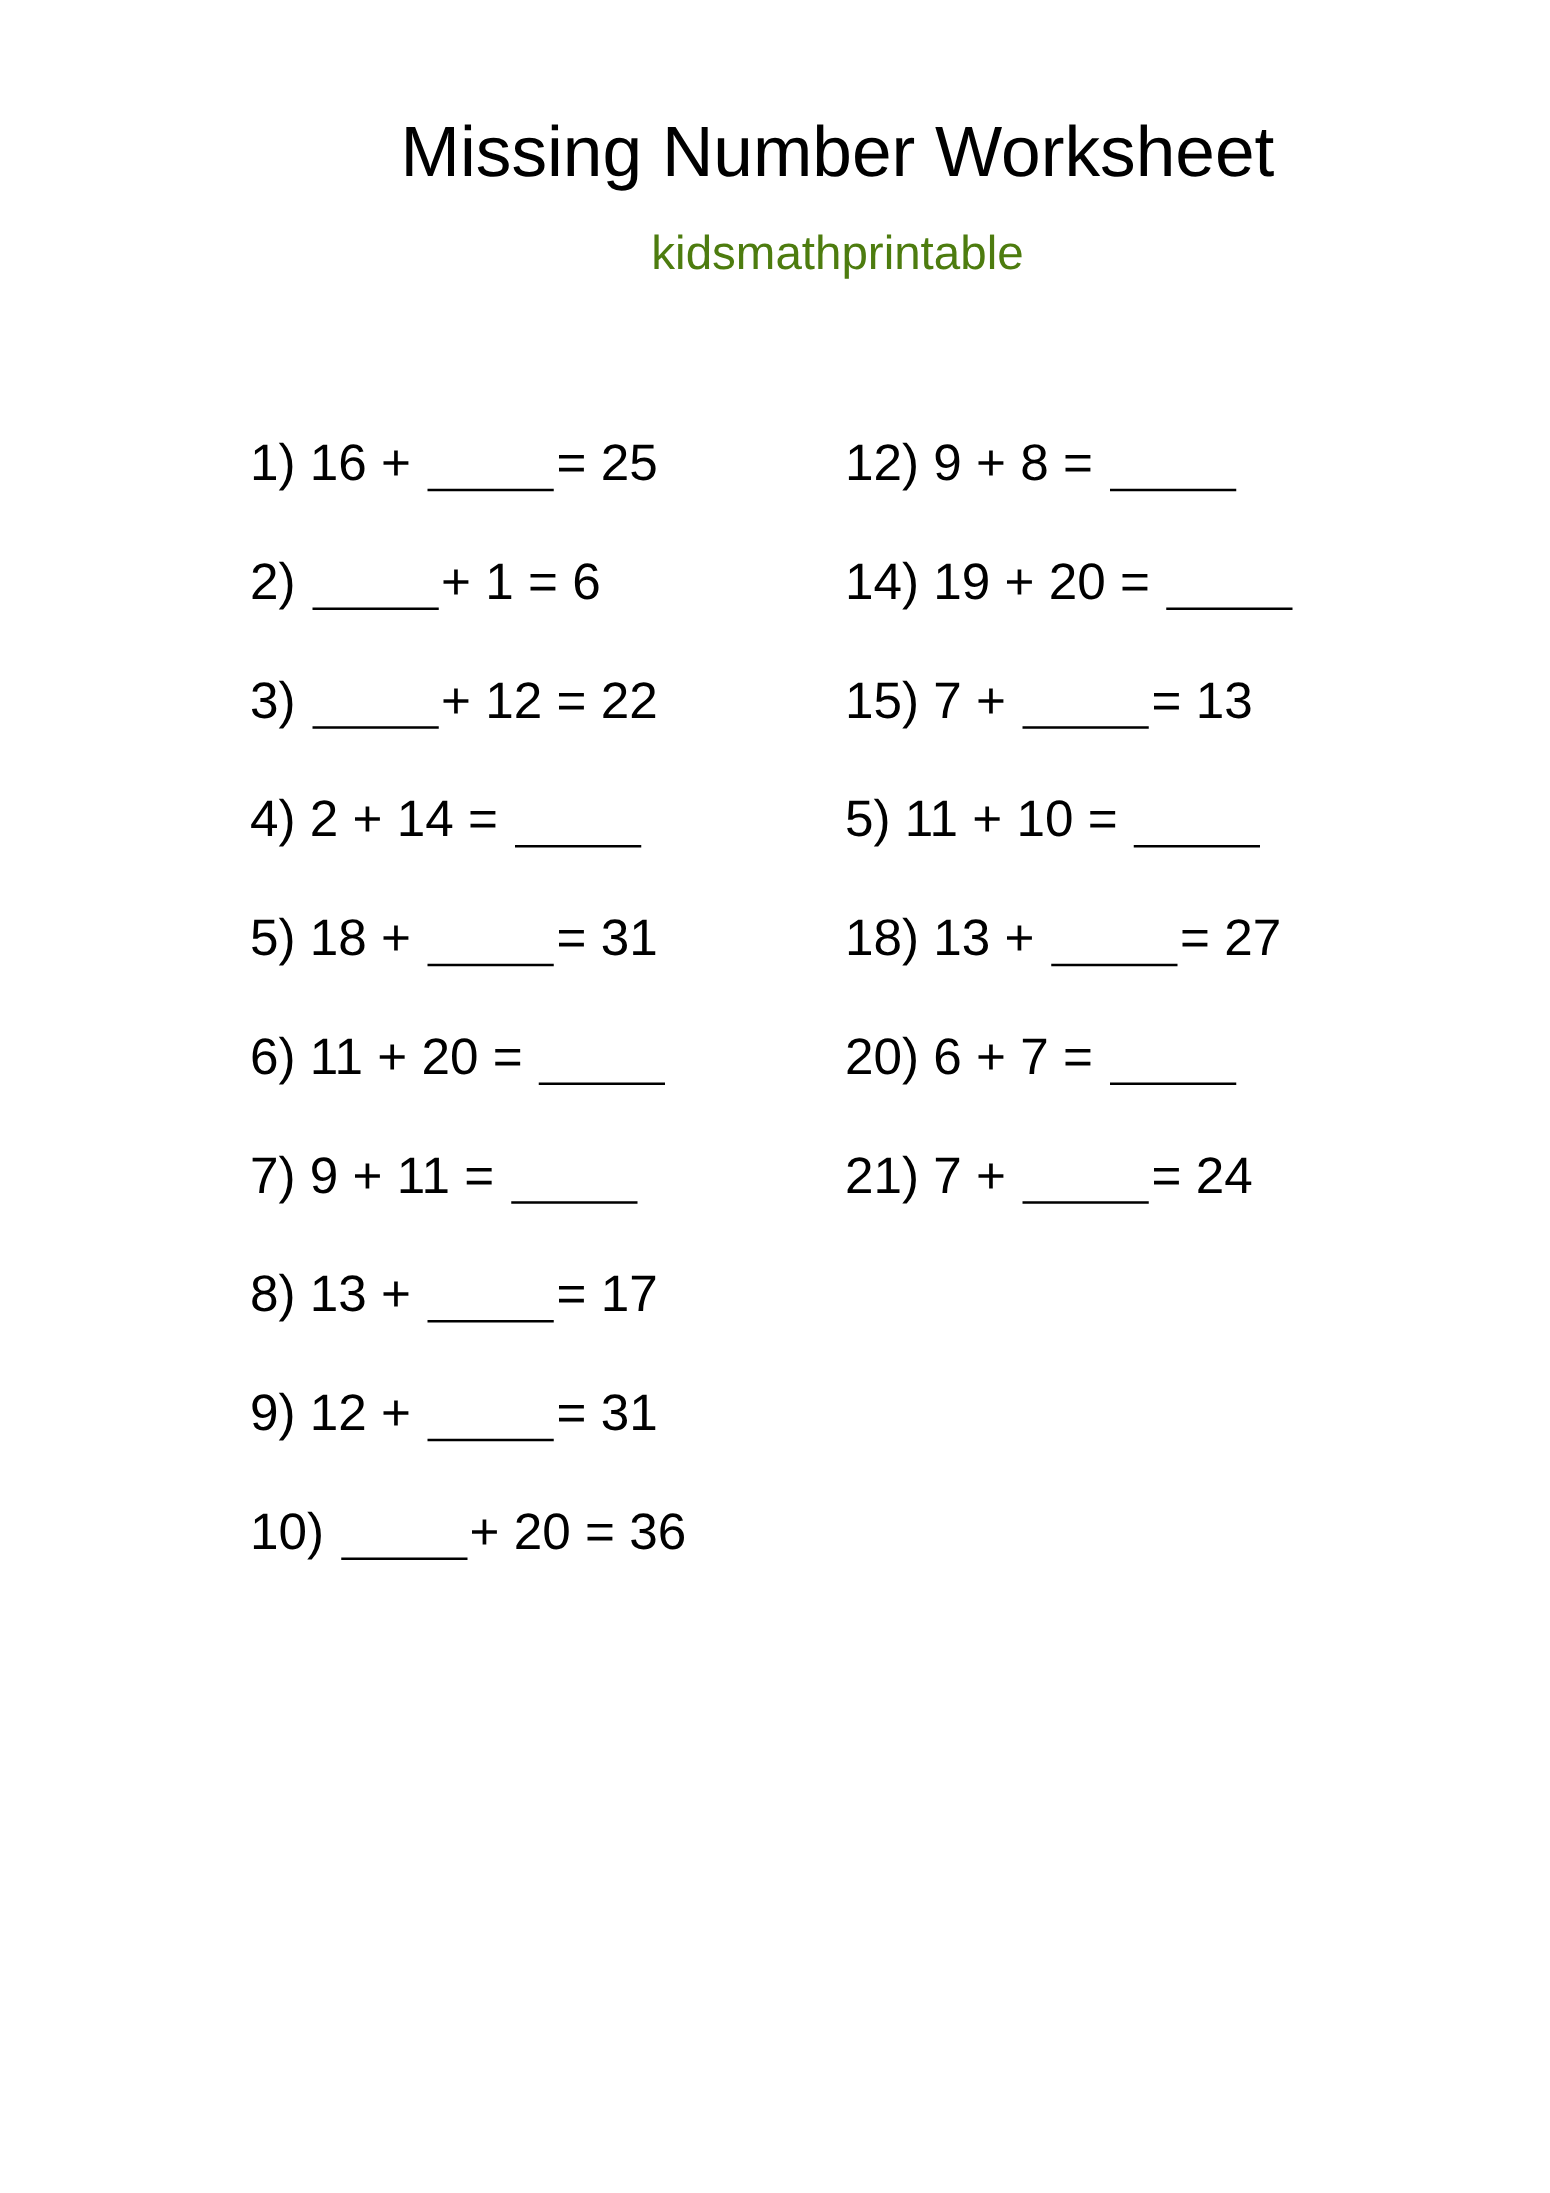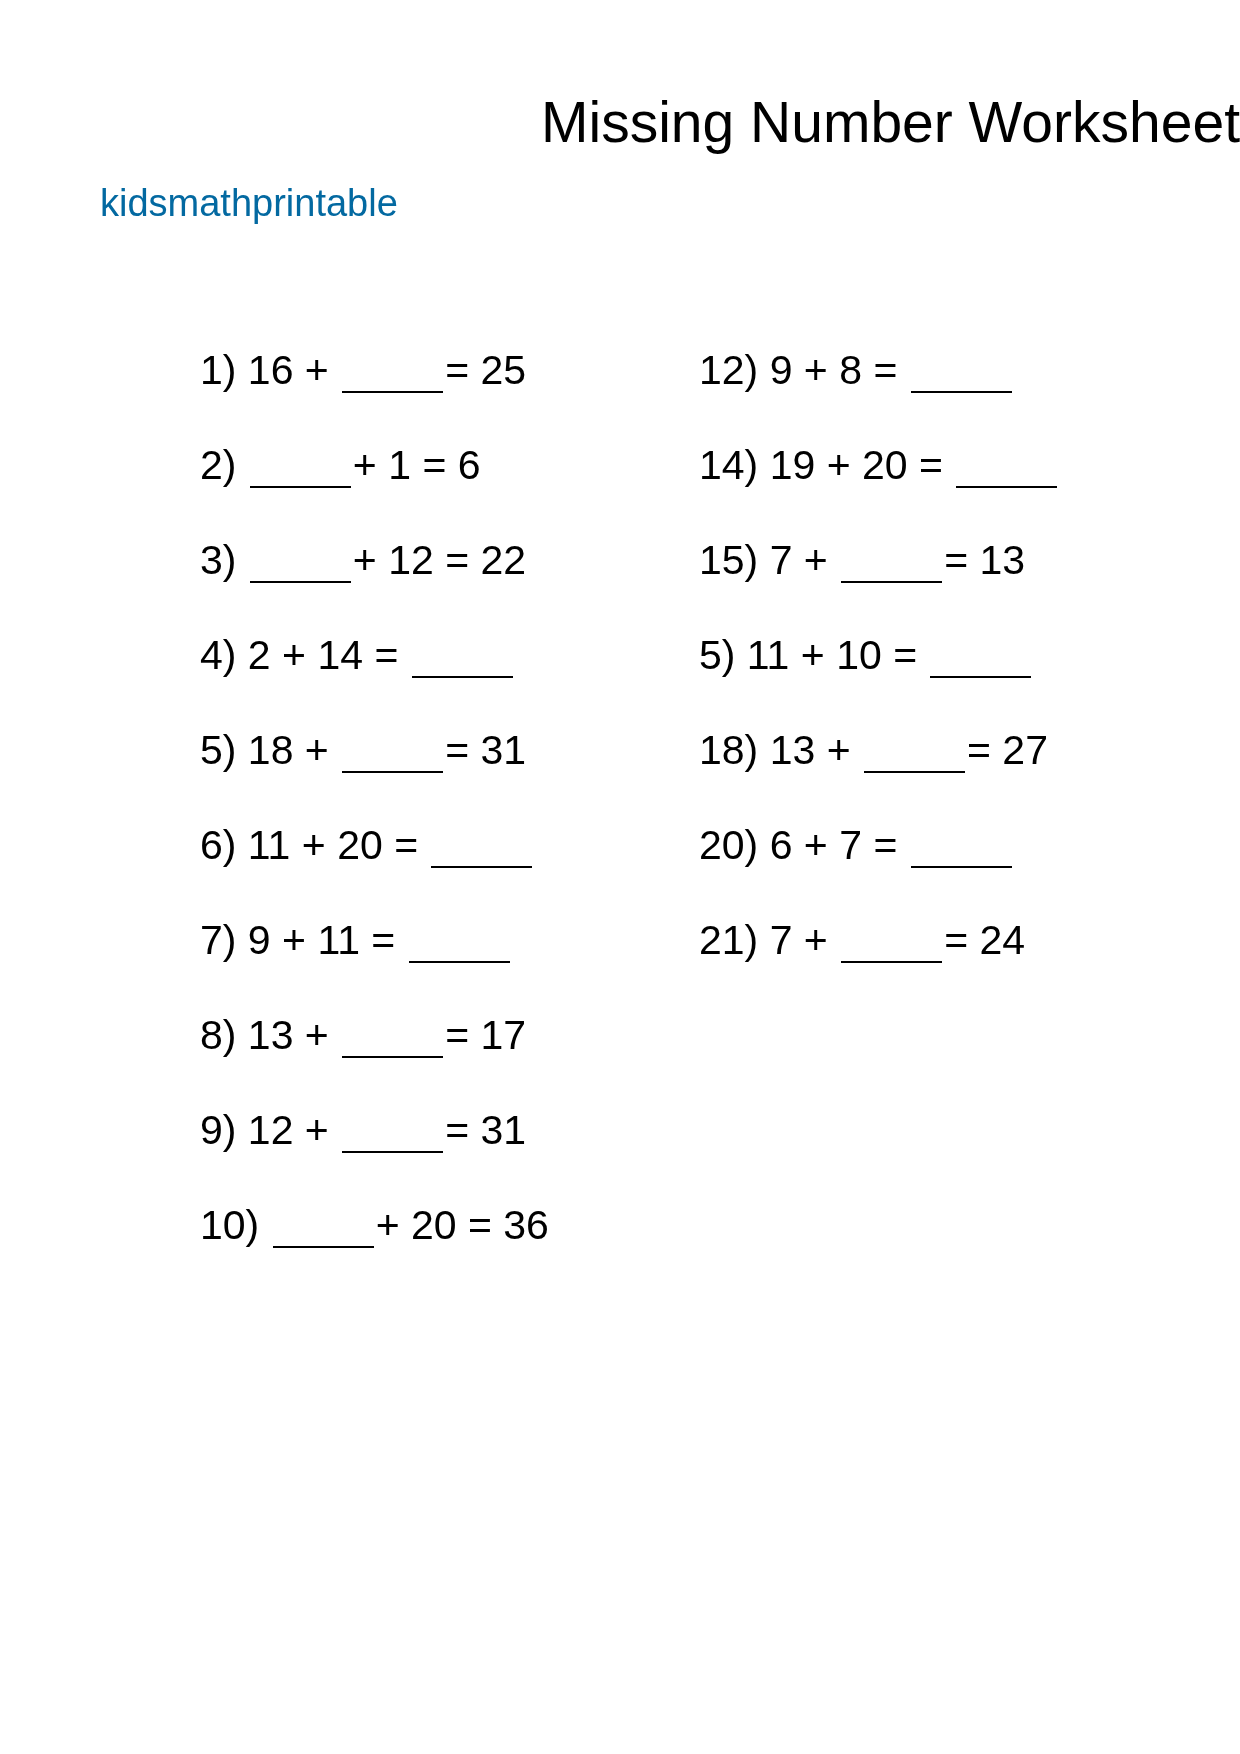--- a/index.html
+++ b/index.html
@@ -15,43 +15,44 @@
       font-family: "Liberation Sans", sans-serif;
       color: #000000;
     }
     .title {
       position: absolute;
       top: 94px;
       left: 0;
       width: 1240px;
       padding-left: 100px;
       box-sizing: border-box;
-      text-align: right;
+      text-align: center;
       font-size: 57px;
       line-height: 1;
       font-weight: normal;
       margin: 0;
     }
     .subtitle {
       position: absolute;
       top: 184px;
       left: 0;
       width: 1240px;
       padding-left: 100px;
       box-sizing: border-box;
+      text-align: center;
       font-size: 38px;
       line-height: 1;
-      color: #0369a1;
+      color: #4d7c0f;
     }
     .col {
       position: absolute;
       top: 350px;
     }
     .col-left { left: 200px; }
-    .col-right { left: 699px; }
+    .col-right { left: 676px; }
     .problem {
       height: 95px;
       font-size: 41px;
       line-height: 1;
       white-space: pre;
       display: flex;
       align-items: flex-start;
     }
     .blank {
       display: inline-block;

